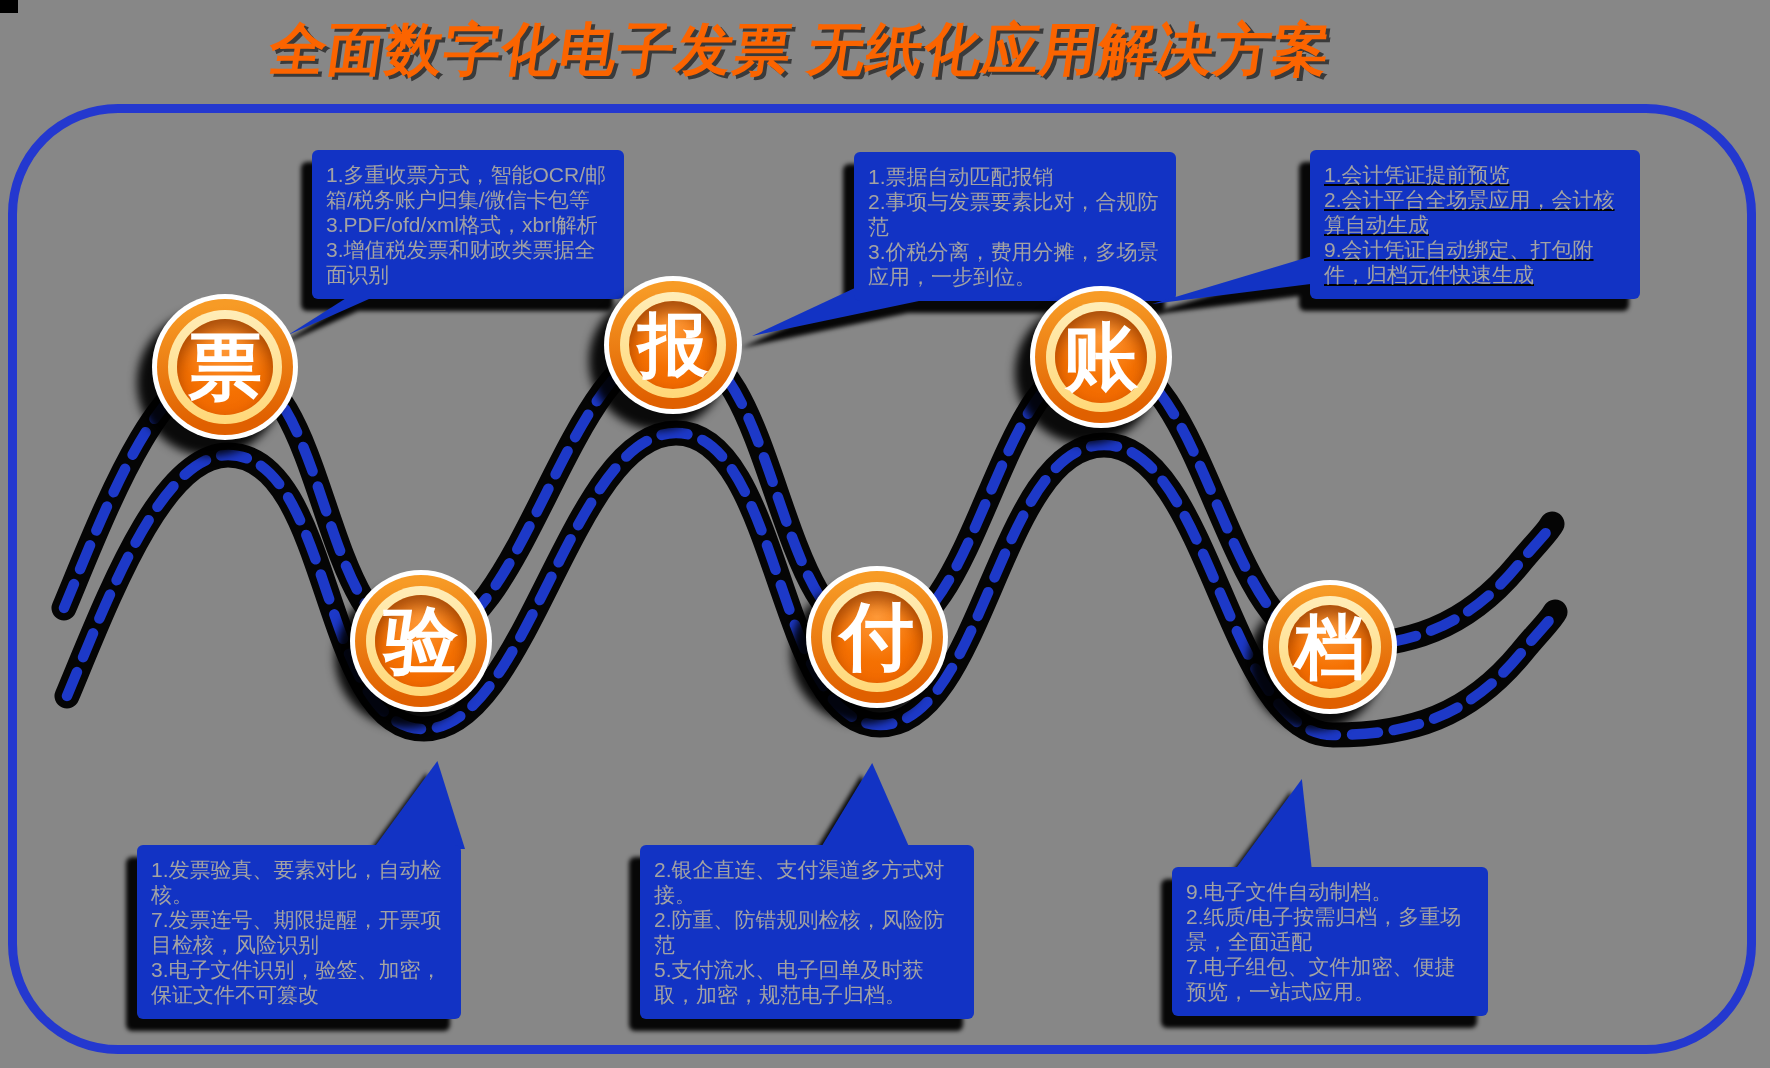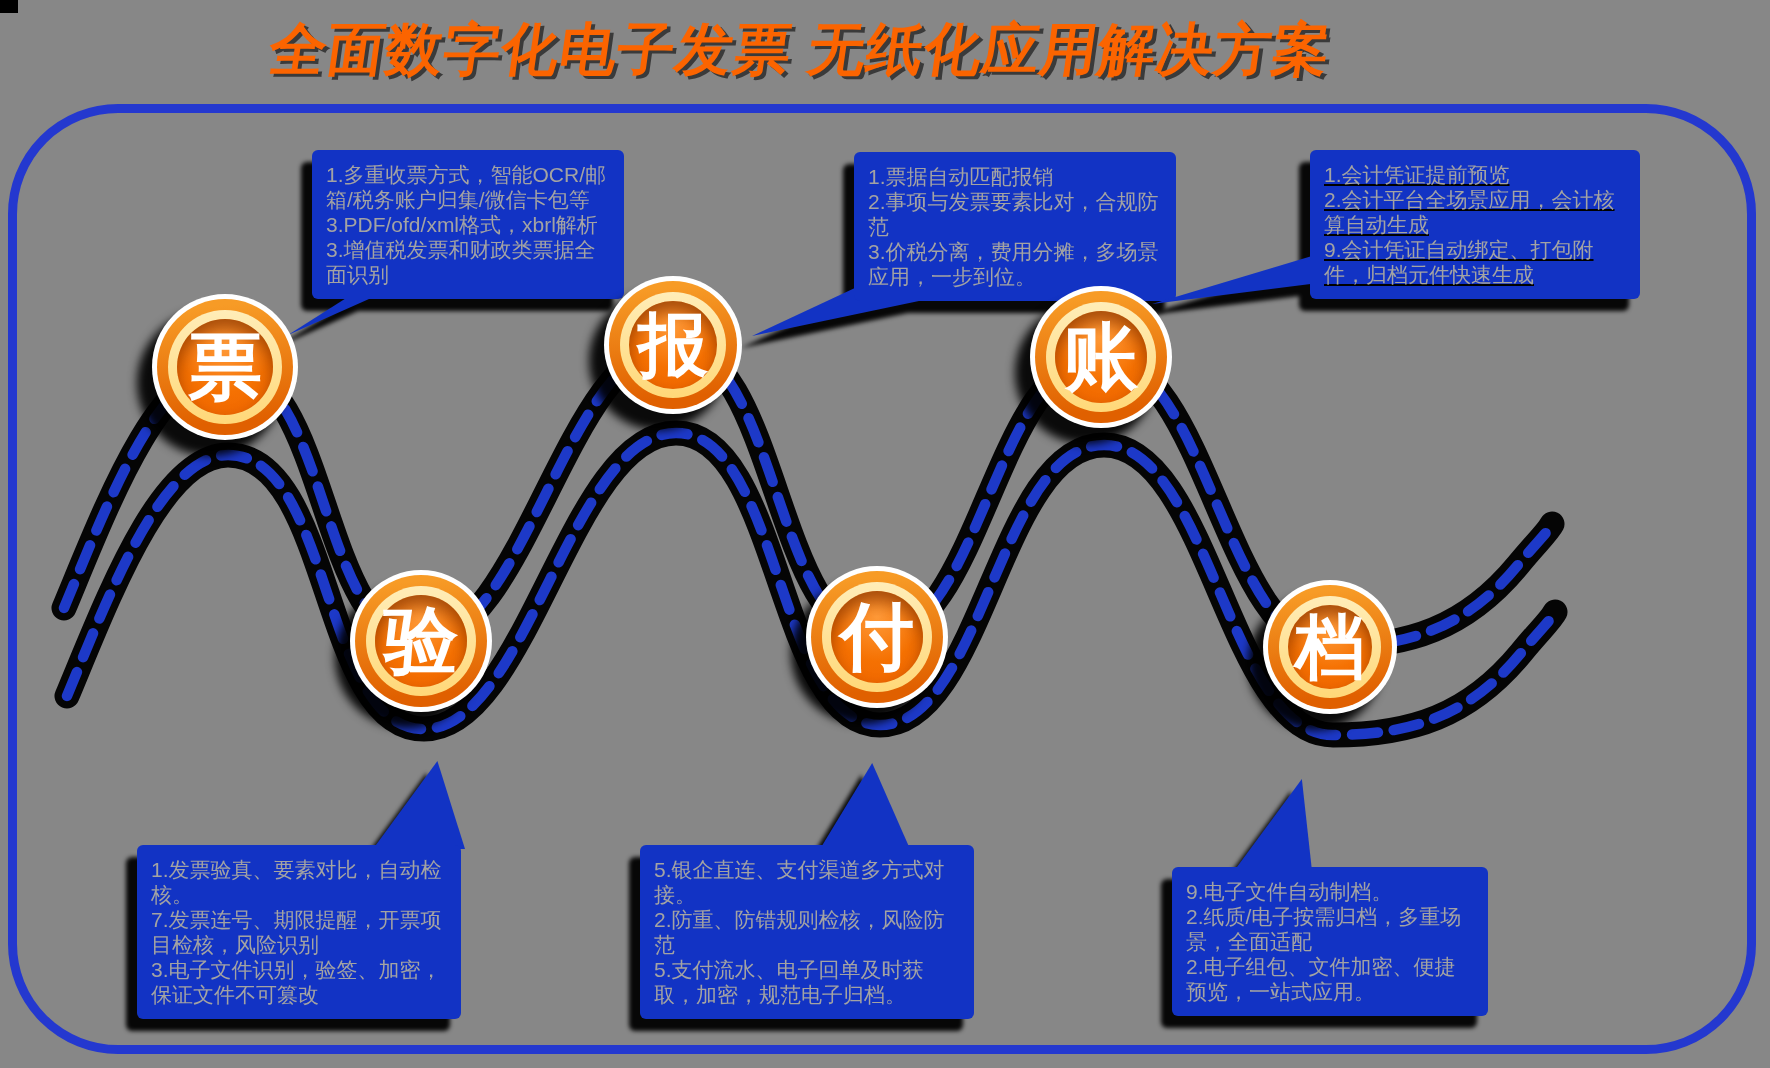--- a/index.html
+++ b/index.html
@@ -134,32 +134,32 @@
     <div class="bubble">
       <div class="callout-item">1.发票验真、要素对比，自动检核。</div>
       <div class="callout-item">7.发票连号、期限提醒，开票项目检核，风险识别</div>
       <div class="callout-item">3.电子文件识别，验签、加密，保证文件不可篡改</div>
     </div>
   </div>
 
   <div class="callout" id="c5">
     <div class="tail"></div>
     <div class="bubble">
-      <div class="callout-item">5.银企直连、支付渠道多方式对接。</div>
+      <div class="callout-item">2.银企直连、支付渠道多方式对接。</div>
       <div class="callout-item">2.防重、防错规则检核，风险防范</div>
       <div class="callout-item">5.支付流水、电子回单及时获取，加密，规范电子归档。</div>
     </div>
   </div>
 
   <div class="callout" id="c6">
     <div class="tail"></div>
     <div class="bubble">
       <div class="callout-item">9.电子文件自动制档。</div>
       <div class="callout-item">2.纸质/电子按需归档，多重场景，全面适配</div>
-      <div class="callout-item">2.电子组包、文件加密、便捷预览，一站式应用。</div>
+      <div class="callout-item">7.电子组包、文件加密、便捷预览，一站式应用。</div>
     </div>
   </div>
 
   <div class="node" id="n1">
     <div class="r1"></div>
     <div class="r2"></div>
     <div class="core">
       <span class="char">票</span>
     </div>
   </div>

